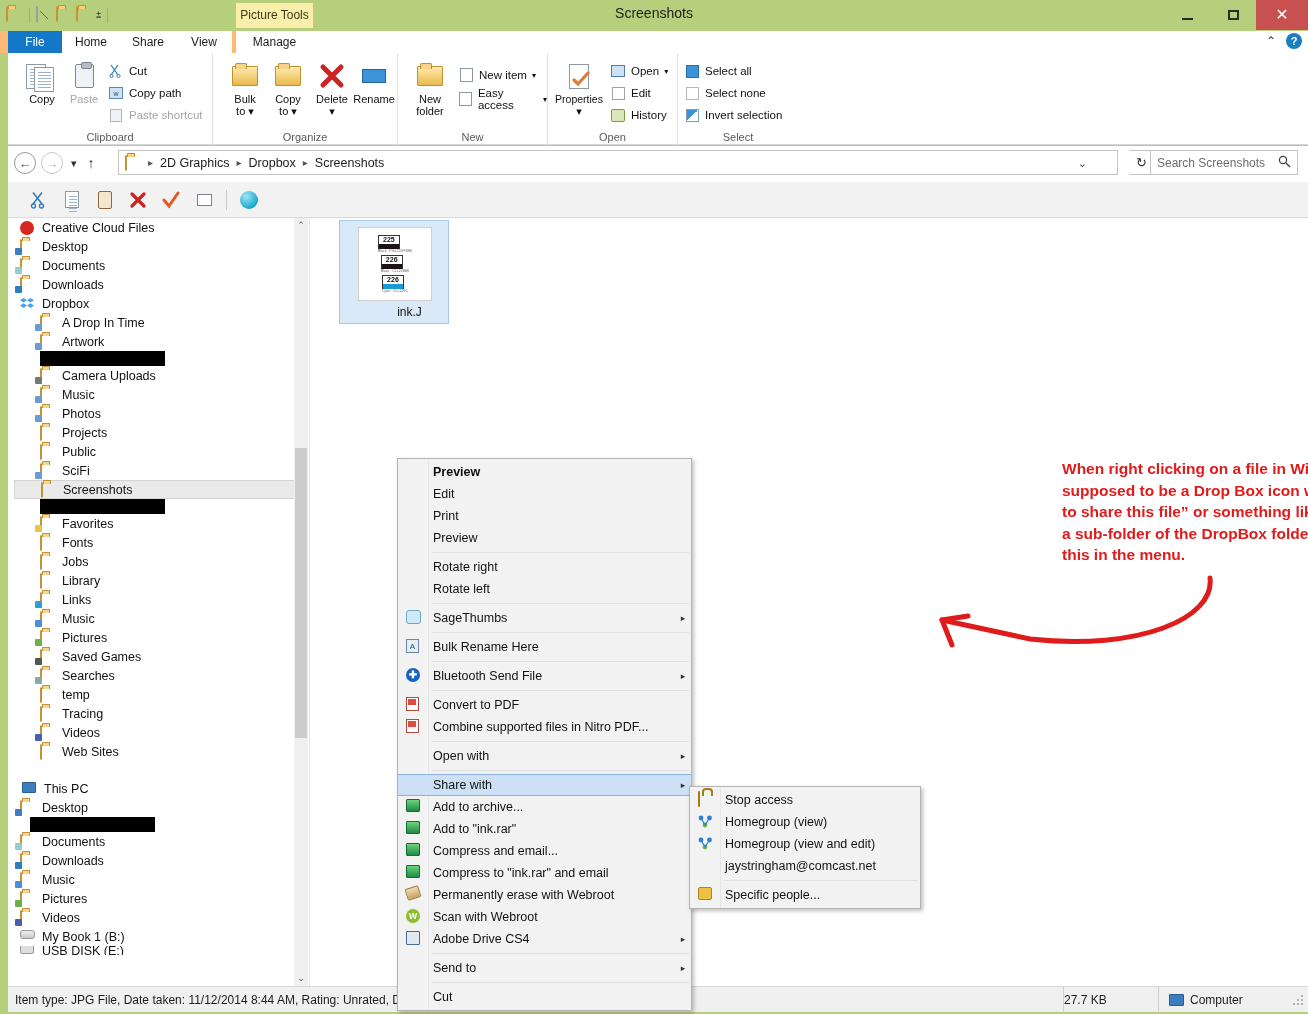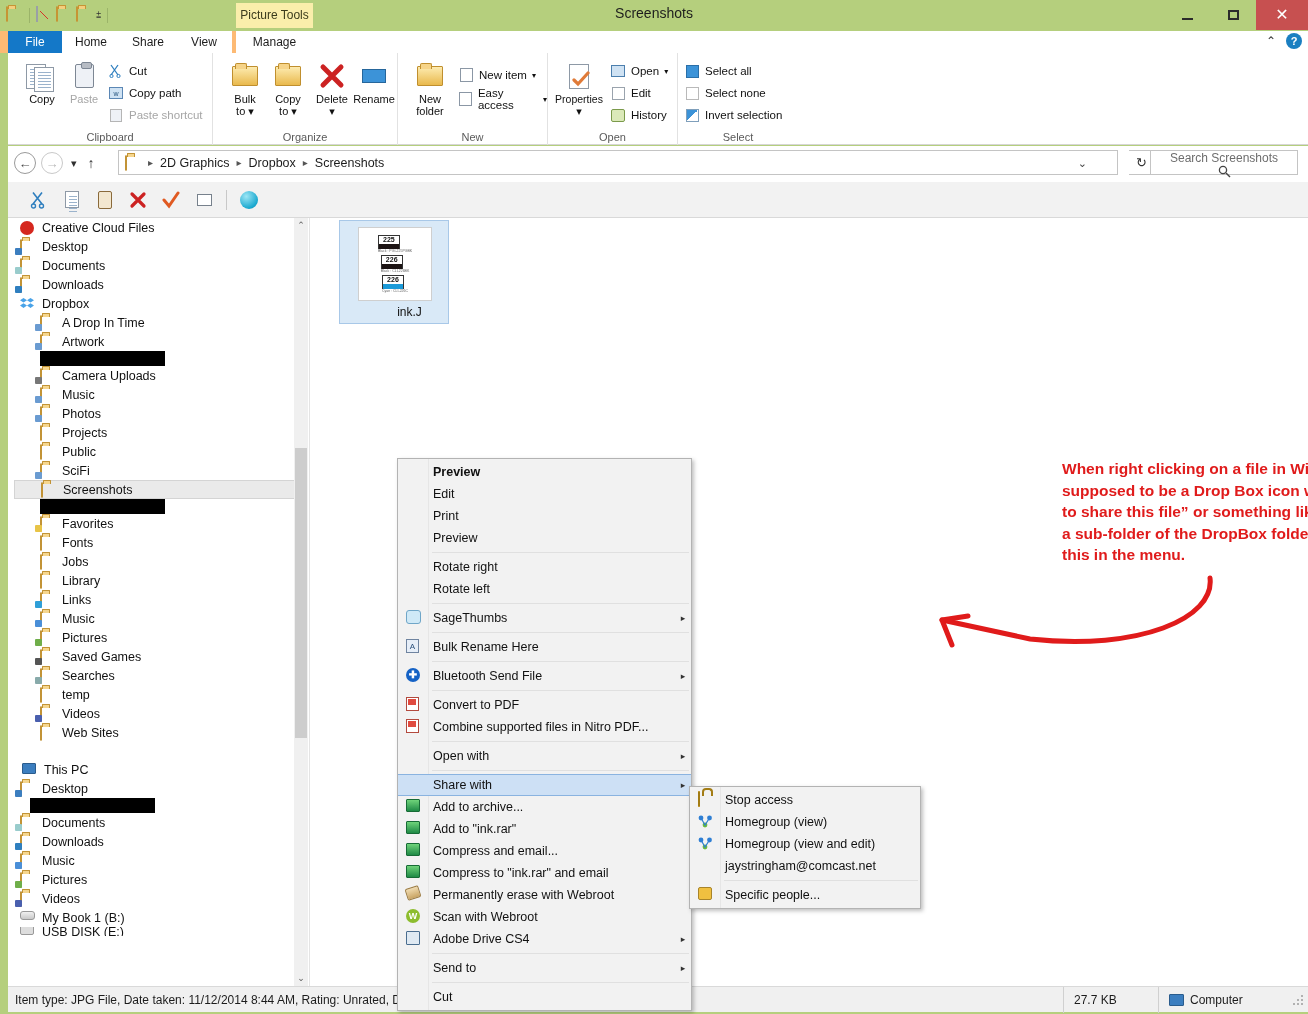--- a/index.html
+++ b/index.html
@@ -137,21 +137,21 @@
   }
   .crumb { font-size:12.5px; color:#1c1c1c; padding:0 2px; }
   .crumb-sep { font-size:10px; color:#555; padding:0 5px; }
   #crumb-dd { position:absolute; right:30px; top:6px; font-size:11px; color:#444; }
   #refresh-btn { position:absolute; left:1121px; top:4px; width:26px; height:25px;
     border:1px solid #c4c4c4; border-left:none; background:#fff;
     display:flex;align-items:center;justify-content:center;font-size:13px;color:#333;}
   #searchbox {
     position:absolute; left:1142px; top:4px; width:148px; height:25px;
     border:1px solid #c4c4c4; background:#fff; display:flex; align-items:center;
-    padding:0 6px; justify-content:space-between;flex-direction:column;
+    padding:0 6px; justify-content:space-between;
   }
   #searchbox span.ph { font-size:12px; color:#6d6d6d; }
   #searchbox .mag { font-size:12px; color:#444; }
 
   
   #toolbar2 {
     position:absolute; left:8px; top:182px; width:1300px; height:36px;
     background:#f2f2f2; border-bottom:1px solid #d9d9d9;
     display:flex; align-items:center; gap:11px; padding-left:20px;
   }
@@ -260,21 +260,21 @@
   }
   #arrow-svg { position:absolute; left:600px; top:355px; z-index:31; pointer-events:none; }
 
   
   #statusbar {
     position:absolute; left:8px; top:986px; width:1300px; height:26px;
     background:#f0f0f0; border-top:1px solid #d9d9d9;
     display:flex; align-items:center;
   }
   #status-text { flex:1; padding-left:7px; font-size:12px; color:#1c1c1c; }
-  #status-size { width:95px; padding-left:10px; font-size:12px; color:#1c1c1c;
+  #status-size { width:95px; font-size:12px; color:#1c1c1c;
     border-left:1px solid #d0d0d0; height:26px; line-height:26px;}
   #status-loc { width:150px; padding-left:10px; font-size:12px; color:#1c1c1c;
     border-left:1px solid #d0d0d0; height:26px; line-height:26px;
     display:flex; align-items:center; gap:6px;}
   .pc-ico { width:15px; height:12px; background:#3c7ebf; border:1px solid #2a5c8d; border-radius:1px; }
   #grip { margin-left:auto; margin-right:4px; width:12px; height:12px; opacity:.45;
     background:
       radial-gradient(circle 1px at 2px 10px,#666 99%,transparent),
       radial-gradient(circle 1px at 6px 10px,#666 99%,transparent),
       radial-gradient(circle 1px at 10px 10px,#666 99%,transparent),
@@ -656,20 +656,24 @@
             <span class="t-ico"><span class="tf"><span class="t-badge" style="background: rgb(85, 85, 85); border-radius: 1px;"></span></span></span>
             <span>Saved Games</span>
           </div>
           <div class="tree-item lvl1">
             <span class="t-ico"><span class="tf"><span class="t-badge" style="background: rgb(136, 170, 170); border-radius: 1px;"></span></span></span>
             <span>Searches</span>
           </div>
           <div class="tree-item lvl1">
             <span class="t-ico"><span class="tf"></span></span>
             <span>temp</span>
+          </div>
+          <div class="tree-item lvl1">
+            <span class="t-ico"><span class="tf"></span></span>
+            <span>Tracing</span>
           </div>
           <div class="tree-item lvl1">
             <span class="t-ico"><span class="tf"><span class="t-badge" style="background: rgb(74, 95, 174); border-radius: 1px;"></span></span></span>
             <span>Videos</span>
           </div>
           <div class="tree-item lvl1">
             <span class="t-ico"><span class="tf"></span></span>
             <span>Web Sites</span>
           </div>
           <div style="height: 18px;"></div>

